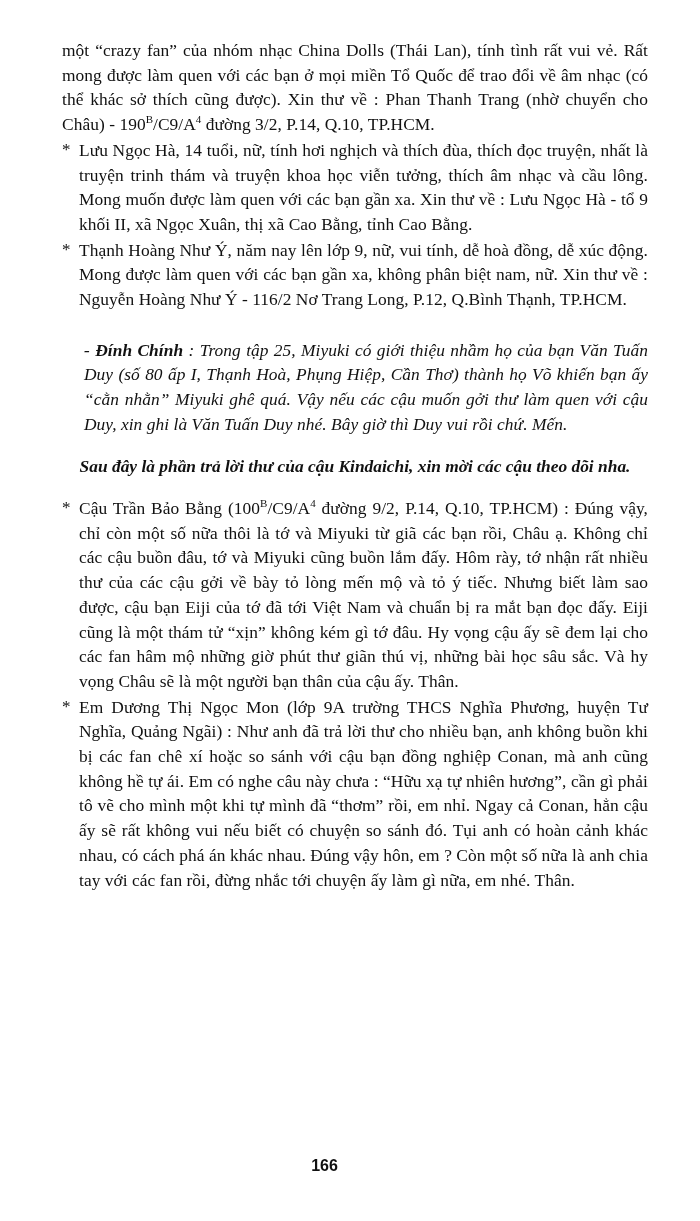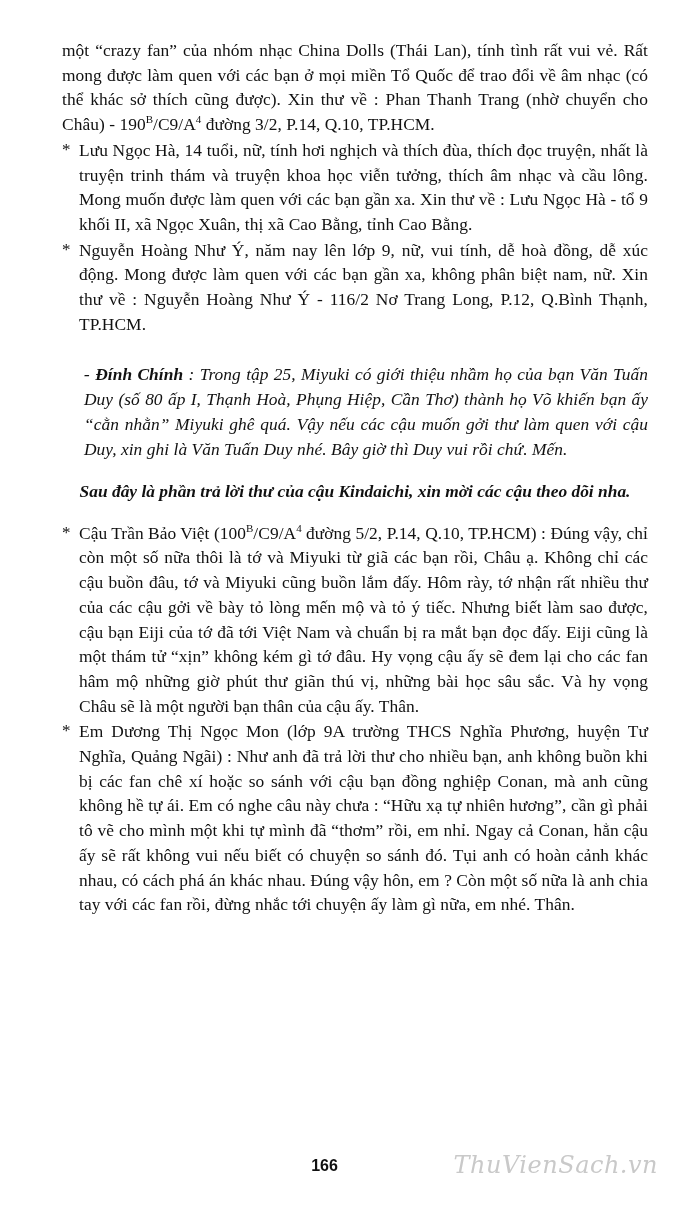--- a/index.html
+++ b/index.html
@@ -111,39 +111,38 @@
 
   <p class="para cont"><span>một “crazy fan” của nhóm nhạc China Dolls (Thái Lan), tính tình rất vui vẻ. Rất mong được làm quen với các bạn ở mọi miền Tổ Quốc để trao đổi về âm nhạc (có thể khác sở thích cũng được). Xin thư về : Phan Thanh Trang (nhờ chuyển cho Châu) - 190</span><span class="sup">B</span><span>/C9/A</span><span class="sup">4</span><span> đường 3/2, P.14, Q.10, TP.HCM.</span></p>
 
   <div class="para bullet-para">
     <span class="star">*</span>
     <span class="it">Lưu Ngọc Hà</span><span>, 14 tuổi, nữ, tính hơi nghịch và thích đùa, thích đọc truyện, nhất là truyện trinh thám và truyện khoa học viễn tưởng, thích âm nhạc và cầu lông. Mong muốn được làm quen với các bạn gần xa. Xin thư về : Lưu Ngọc Hà - tổ 9 khối II, xã Ngọc Xuân, thị xã Cao Bằng, tỉnh Cao Bằng.</span>
   </div>
 
   <div class="para bullet-para">
     <span class="star">*</span>
-    <span class="it">Nguyễn Hoàng Như Ý</span><span>, năm nay lên lớp 9, nữ, vui tính, dễ hoà đồng, dễ xúc động. Mong được làm quen với các bạn gần xa, không phân biệt nam, nữ. Xin thư về : Nguyễn Hoàng Như Ý - 116/2 Nơ Trang Long, P.12, Q.Bình Thạnh, TP.HCM.</span>
+    <span class="it">Thạnh Hoàng Như Ý</span><span>, năm nay lên lớp 9, nữ, vui tính, dễ hoà đồng, dễ xúc động. Mong được làm quen với các bạn gần xa, không phân biệt nam, nữ. Xin thư về : Nguyễn Hoàng Như Ý - 116/2 Nơ Trang Long, P.12, Q.Bình Thạnh, TP.HCM.</span>
   </div>
 
   <div class="dinh-chinh-block">
     <p class="para"><span class="bd">- Đính Chính</span><span> : Trong tập 25, Miyuki có giới thiệu nhầm họ của bạn Văn Tuấn Duy (số 80 ấp I, Thạnh Hoà, Phụng Hiệp, Cần Thơ) thành họ Võ khiến bạn ấy “cằn nhằn” Miyuki ghê quá. Vậy nếu các cậu muốn gởi thư làm quen với cậu Duy, xin ghi là Văn Tuấn Duy nhé. Bây giờ thì Duy vui rồi chứ. Mến.</span></p>
   </div>
 
   <p class="kindaichi-line">Sau đây là phần trả lời thư của cậu Kindaichi, xin mời các cậu theo dõi nha.</p>
 
   <div class="para bullet-para gap-after-intro">
     <span class="star">*</span>
-    <span>Cậu </span><span class="it">Trần Bảo Việt</span><span> (100</span><span class="sup">B</span><span>/C9/A</span><span class="sup">4</span><span> đường 5/2, P.14, Q.10, TP.HCM) :</span>
+    <span>Cậu </span><span class="it">Trần Bảo Bằng</span><span> (100</span><span class="sup">B</span><span>/C9/A</span><span class="sup">4</span><span> đường 9/2, P.14, Q.10, TP.HCM) :</span>
     <span>Đúng vậy, chỉ còn một số nữa thôi là tớ và Miyuki từ giã các bạn rồi, Châu ạ. Không chỉ các cậu buồn đâu, tớ và Miyuki cũng buồn lắm đấy. Hôm rày, tớ nhận rất nhiều thư của các cậu gởi về bày tỏ lòng mến mộ và tỏ ý tiếc. Nhưng biết làm sao được, cậu bạn Eiji của tớ đã tới Việt Nam và chuẩn bị ra mắt bạn đọc đấy. Eiji cũng là một thám tử “xịn” không kém gì tớ đâu. Hy vọng cậu ấy sẽ đem lại cho các fan hâm mộ những giờ phút thư giãn thú vị, những bài học sâu sắc. Và hy vọng Châu sẽ là một người bạn thân của cậu ấy. Thân.</span>
   </div>
 
   <div class="para bullet-para">
     <span class="star">*</span>
     <span>Em </span><span class="it">Dương Thị Ngọc Mon</span><span> (lớp 9A trường THCS Nghĩa Phương, huyện Tư Nghĩa, Quảng Ngãi) :</span>
     <span>Như anh đã trả lời thư cho nhiều bạn, anh không buồn khi bị các fan chê xí hoặc so sánh với cậu bạn đồng nghiệp Conan, mà anh cũng không hề tự ái. Em có nghe câu này chưa : “Hữu xạ tự nhiên hương”, cần gì phải tô vẽ cho mình một khi tự mình đã “thơm” rồi, em nhỉ. Ngay cả Conan, hẳn cậu ấy sẽ rất không vui nếu biết có chuyện so sánh đó. Tụi anh có hoàn cảnh khác nhau, có cách phá án khác nhau. Đúng vậy hôn, em ? Còn một số nữa là anh chia tay với các fan rồi, đừng nhắc tới chuyện ấy làm gì nữa, em nhé. Thân.</span>
   </div>
 
 </div>
 
 <div class="footer">
   <div class="page-number">166</div>
-  <div class="watermark">ThuVienSach.vn</div>
 </div>
 
 </body></html>

